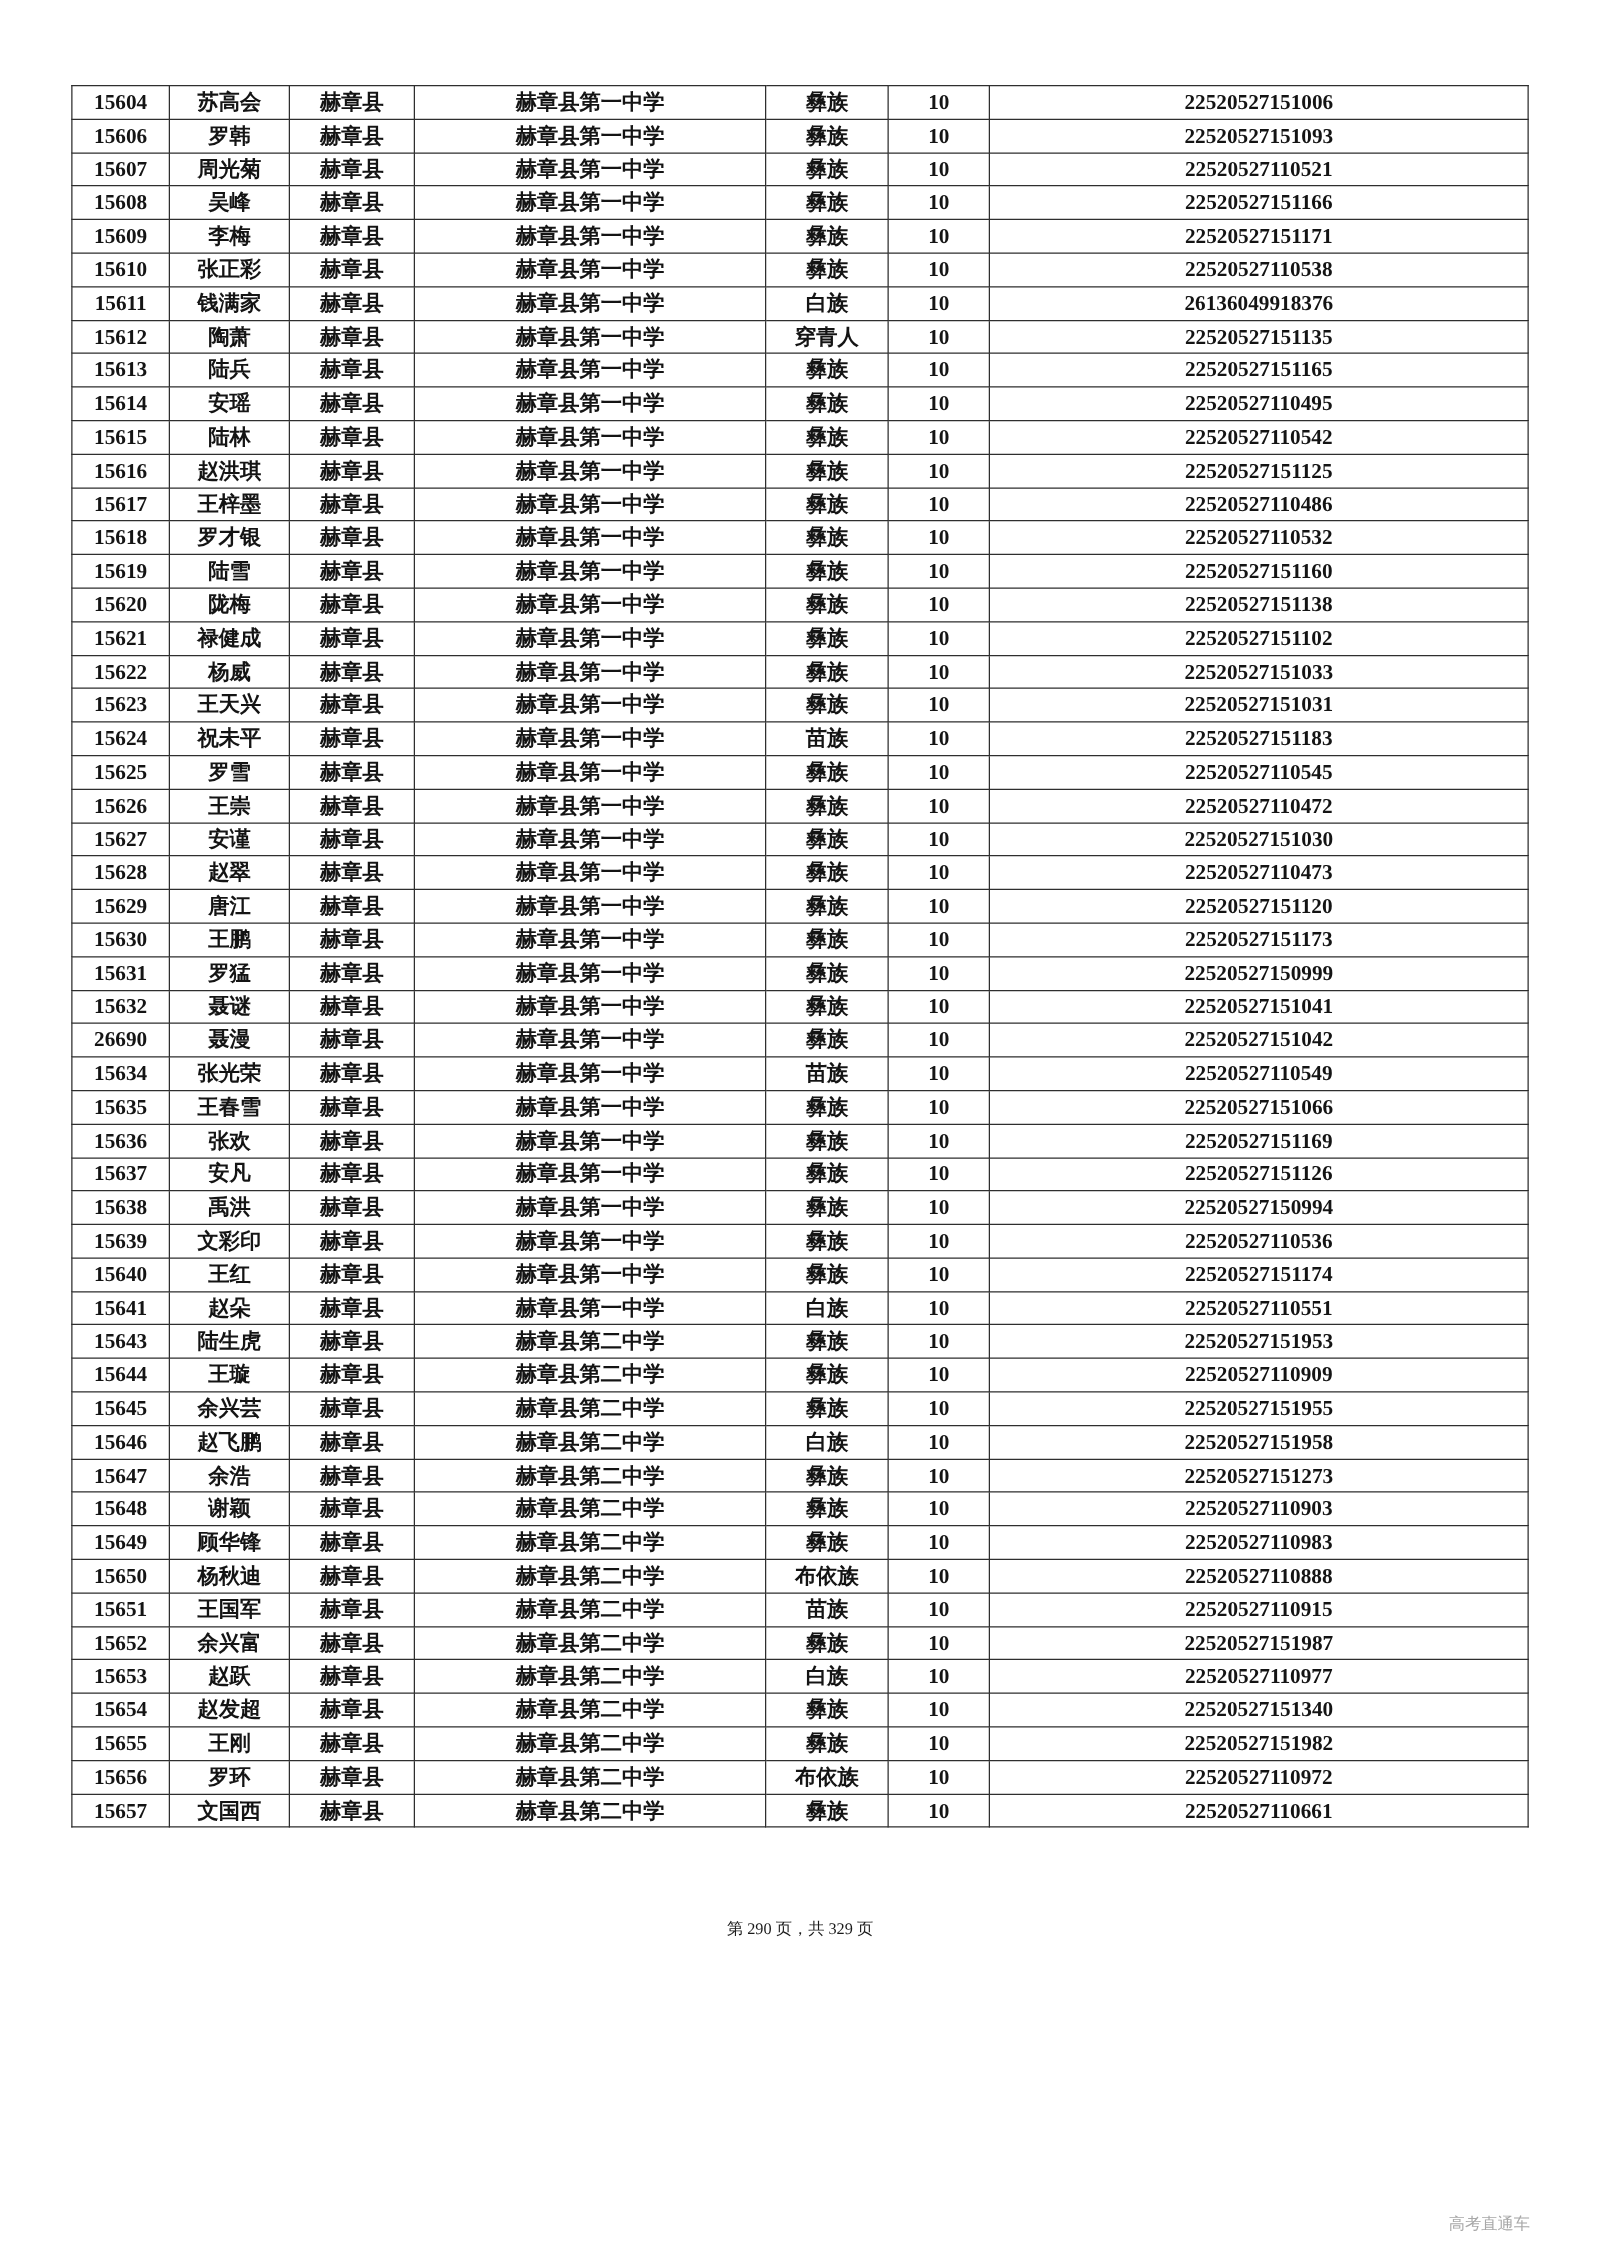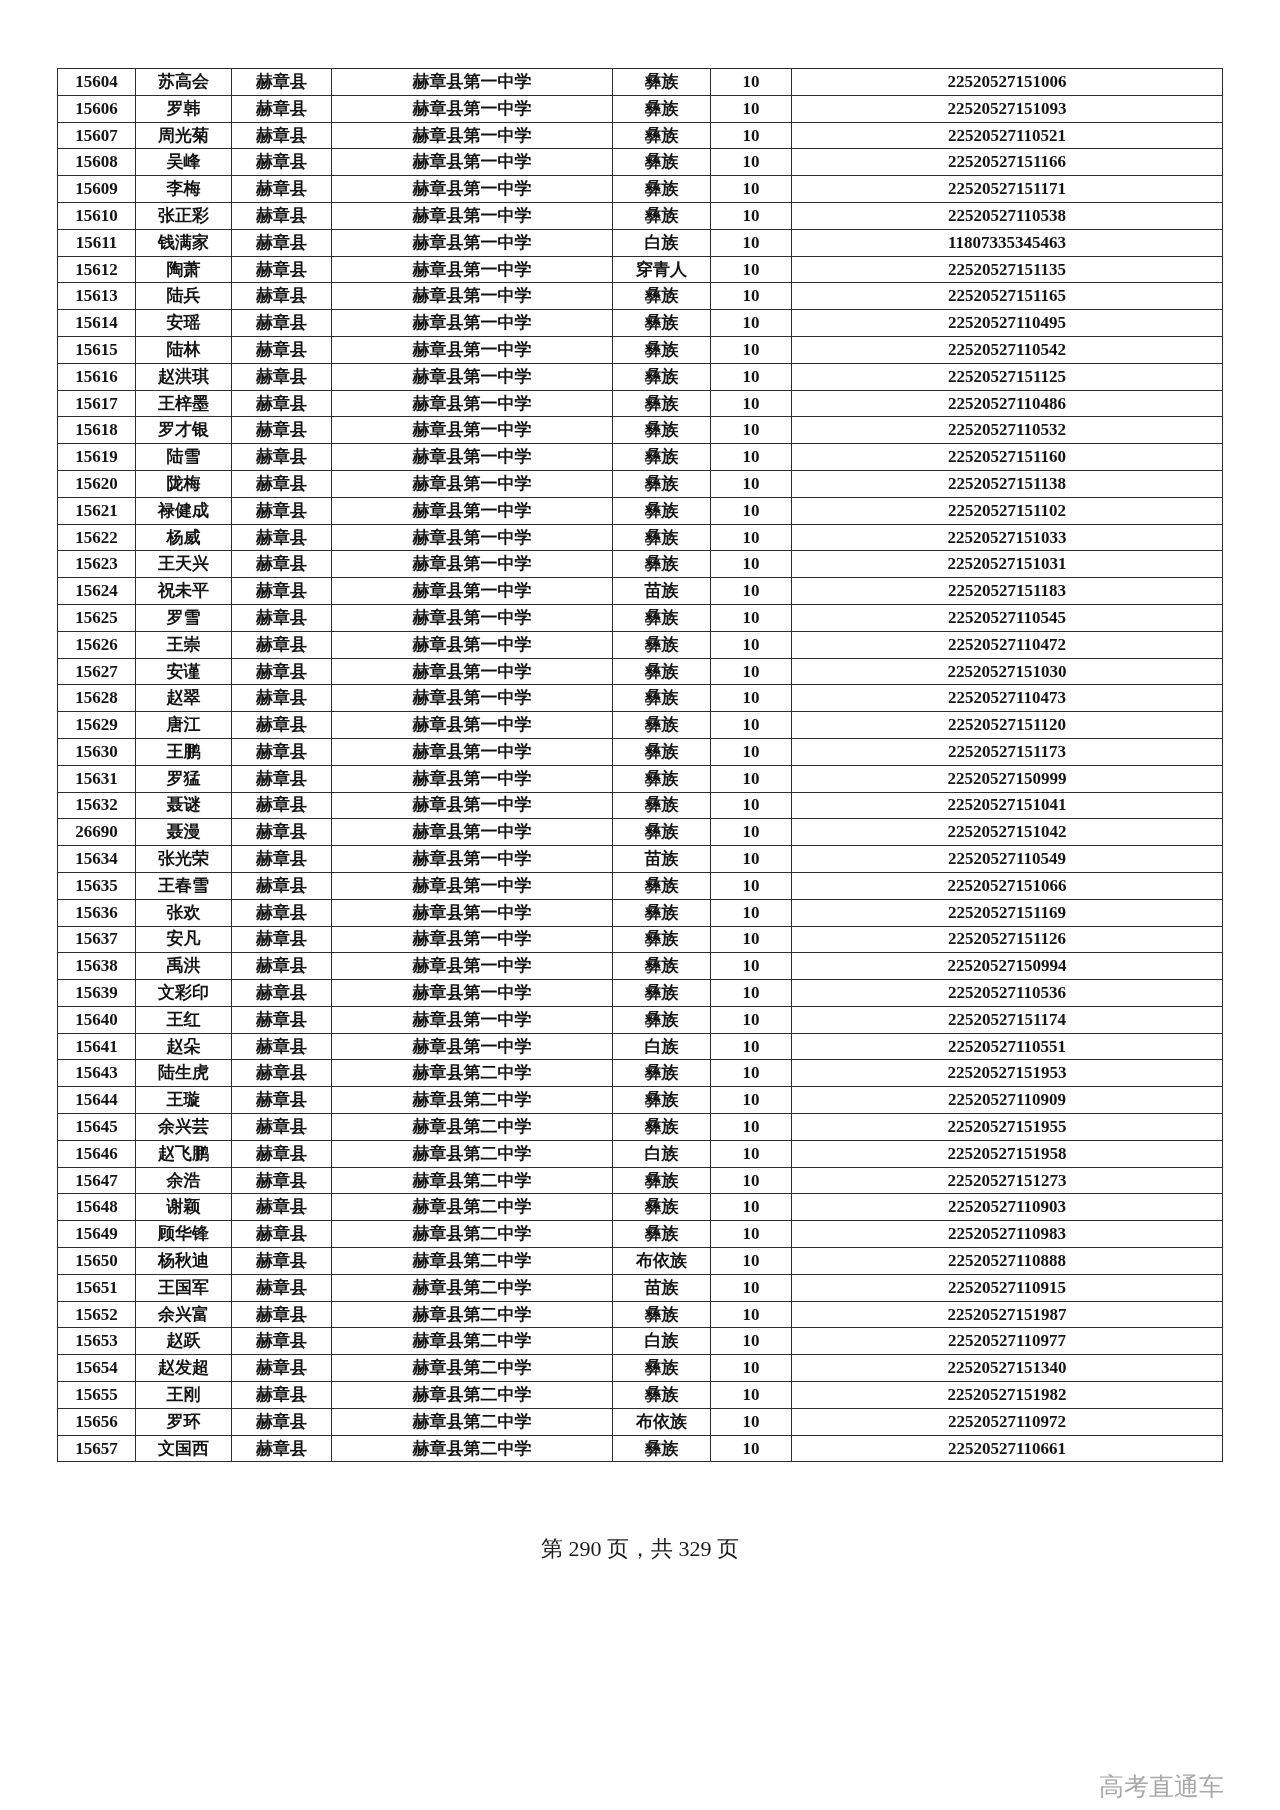--- a/index.html
+++ b/index.html
@@ -45,28 +45,28 @@
   col.c-school { width: 281px; }
   col.c-ethnicity { width: 98px; }
   col.c-quota { width: 81px; }
   col.c-regno { width: 431px; }
   .footer {
     position: absolute;
     left: 0;
     top: 1534px;
     width: 1280px;
     text-align: center;
-    font-size: 22px;
+    font-size: 13px;
     color: #1a1a1a;
   }
   .watermark {
     position: absolute;
     right: 56px;
     top: 1770px;
-    font-size: 25px;
+    font-size: 13px;
     color: #a8a8a8;
     font-family: Liberation Serif, serif;
   }
 </style>
 </head>
 <body>
 
 <div class="page">
 
   <table class="records">
@@ -134,21 +134,21 @@
           <td>10</td>
           <td>22520527110538</td>
         </tr>
         <tr>
           <td>15611</td>
           <td>钱满家</td>
           <td>赫章县</td>
           <td>赫章县第一中学</td>
           <td>白族</td>
           <td>10</td>
-          <td>11807335345463</td>
+          <td>26136049918376</td>
         </tr>
         <tr>
           <td>15612</td>
           <td>陶萧</td>
           <td>赫章县</td>
           <td>赫章县第一中学</td>
           <td>穿青人</td>
           <td>10</td>
           <td>22520527151135</td>
         </tr>

